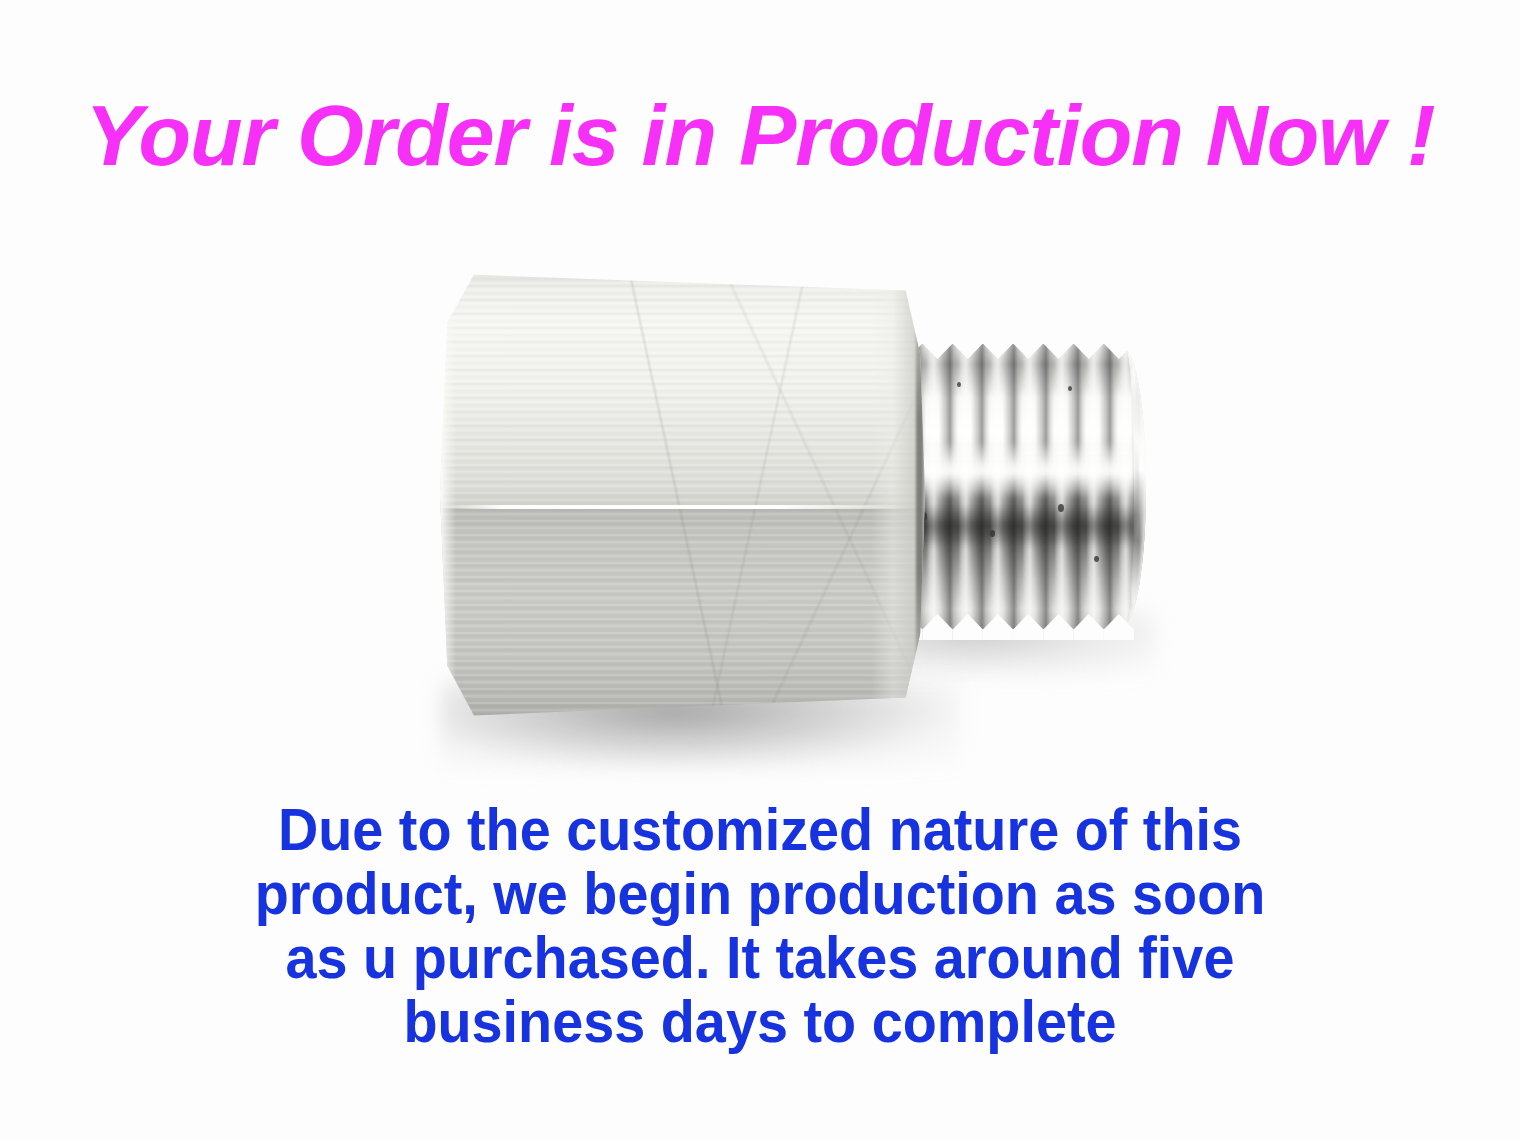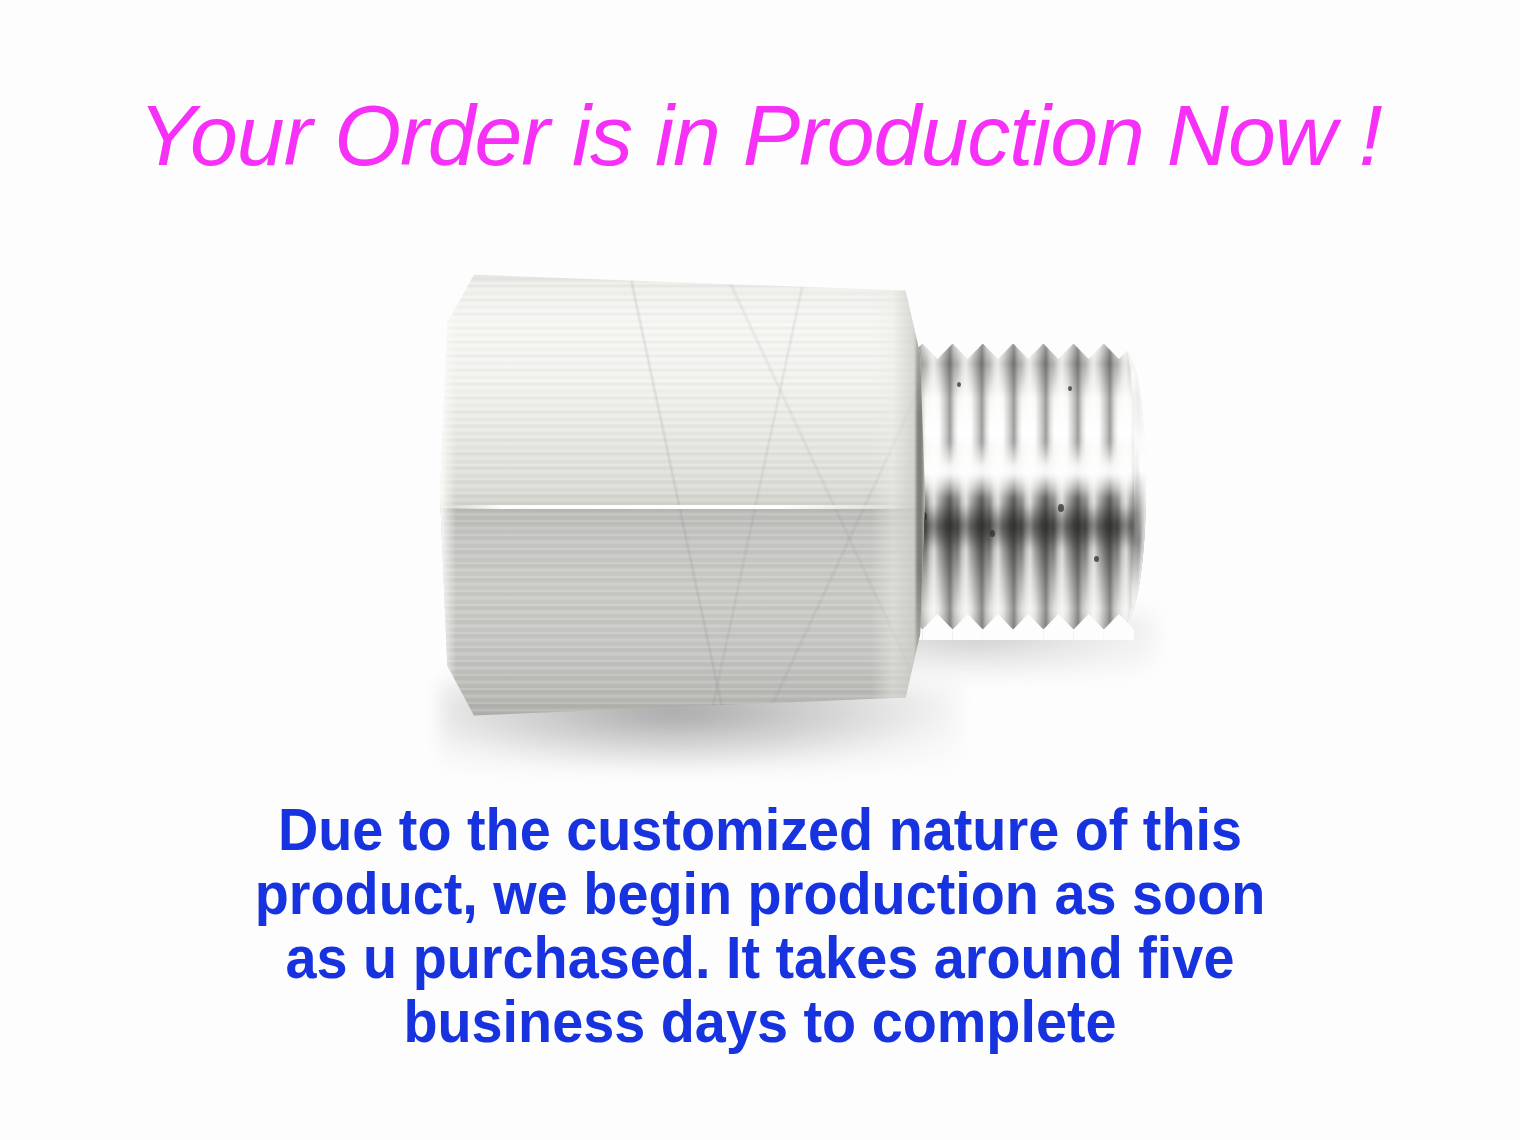--- a/index.html
+++ b/index.html
@@ -20,21 +20,21 @@
   }
 
   
   #headline {
     position: absolute;
     left: 0;
     top: 92px;
     width: 1520px;
     text-align: center;
     font-family: "Liberation Sans", sans-serif;
-    font-weight: normal;
+    font-weight: bold;
     font-style: italic;
     font-size: 86px;
     line-height: 1;
     letter-spacing: -1px;
     color: #f730f7;
     white-space: nowrap;
     user-select: none;
   }
 
   

